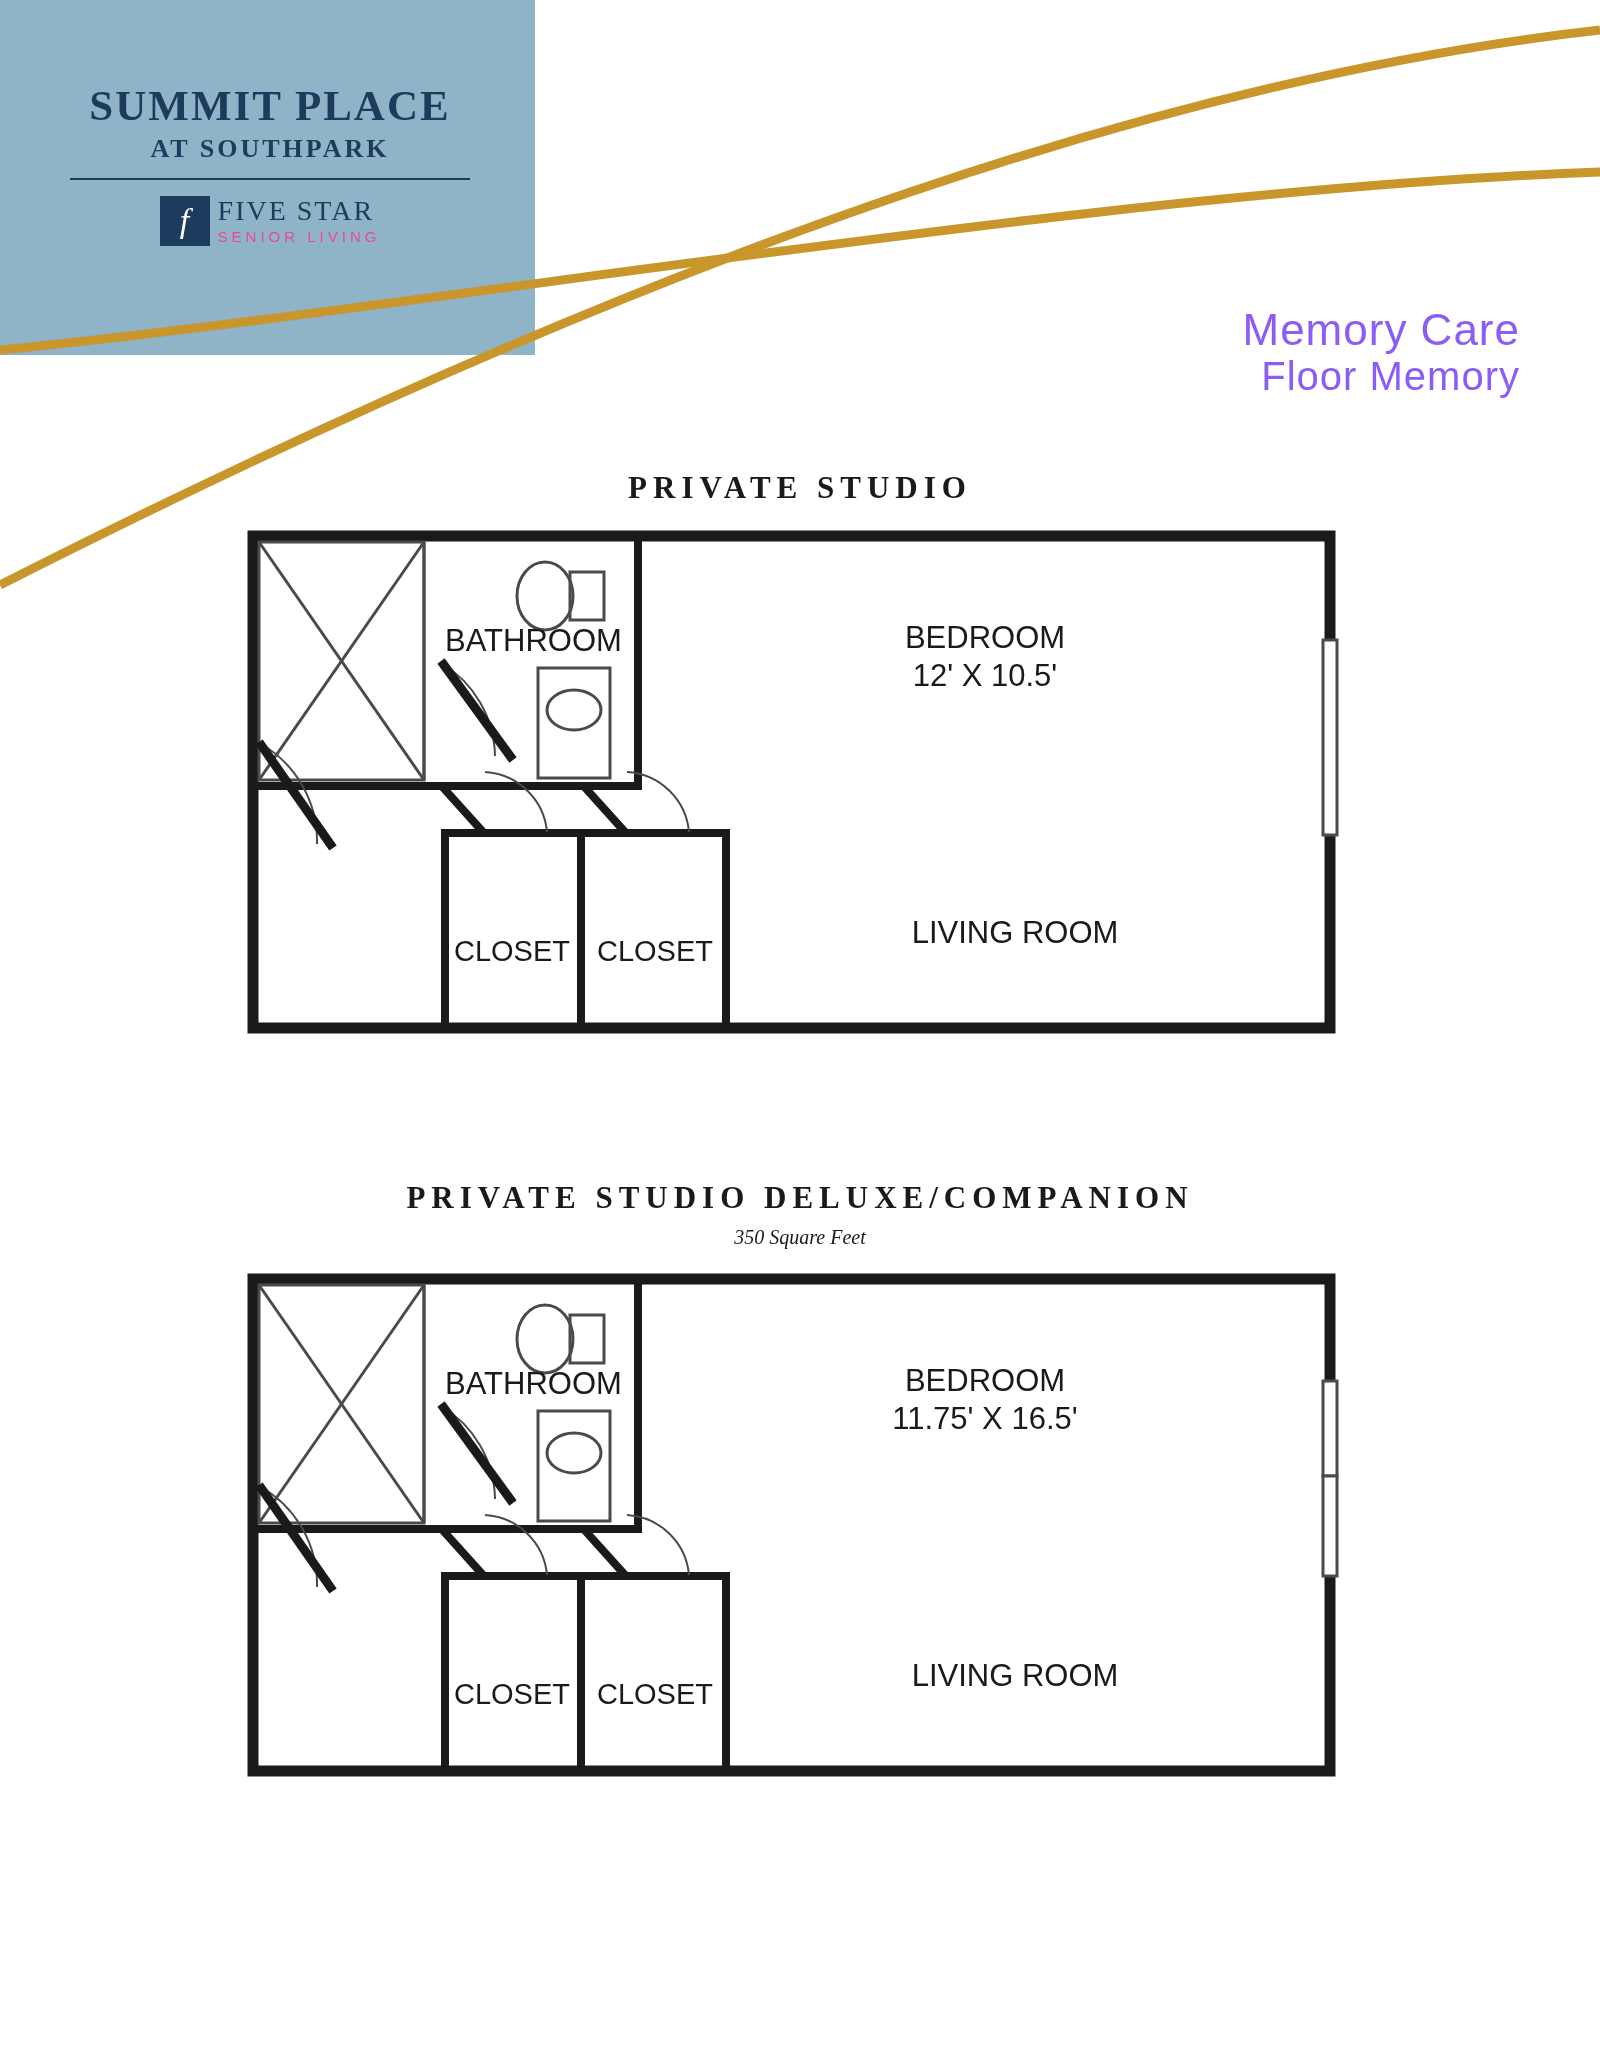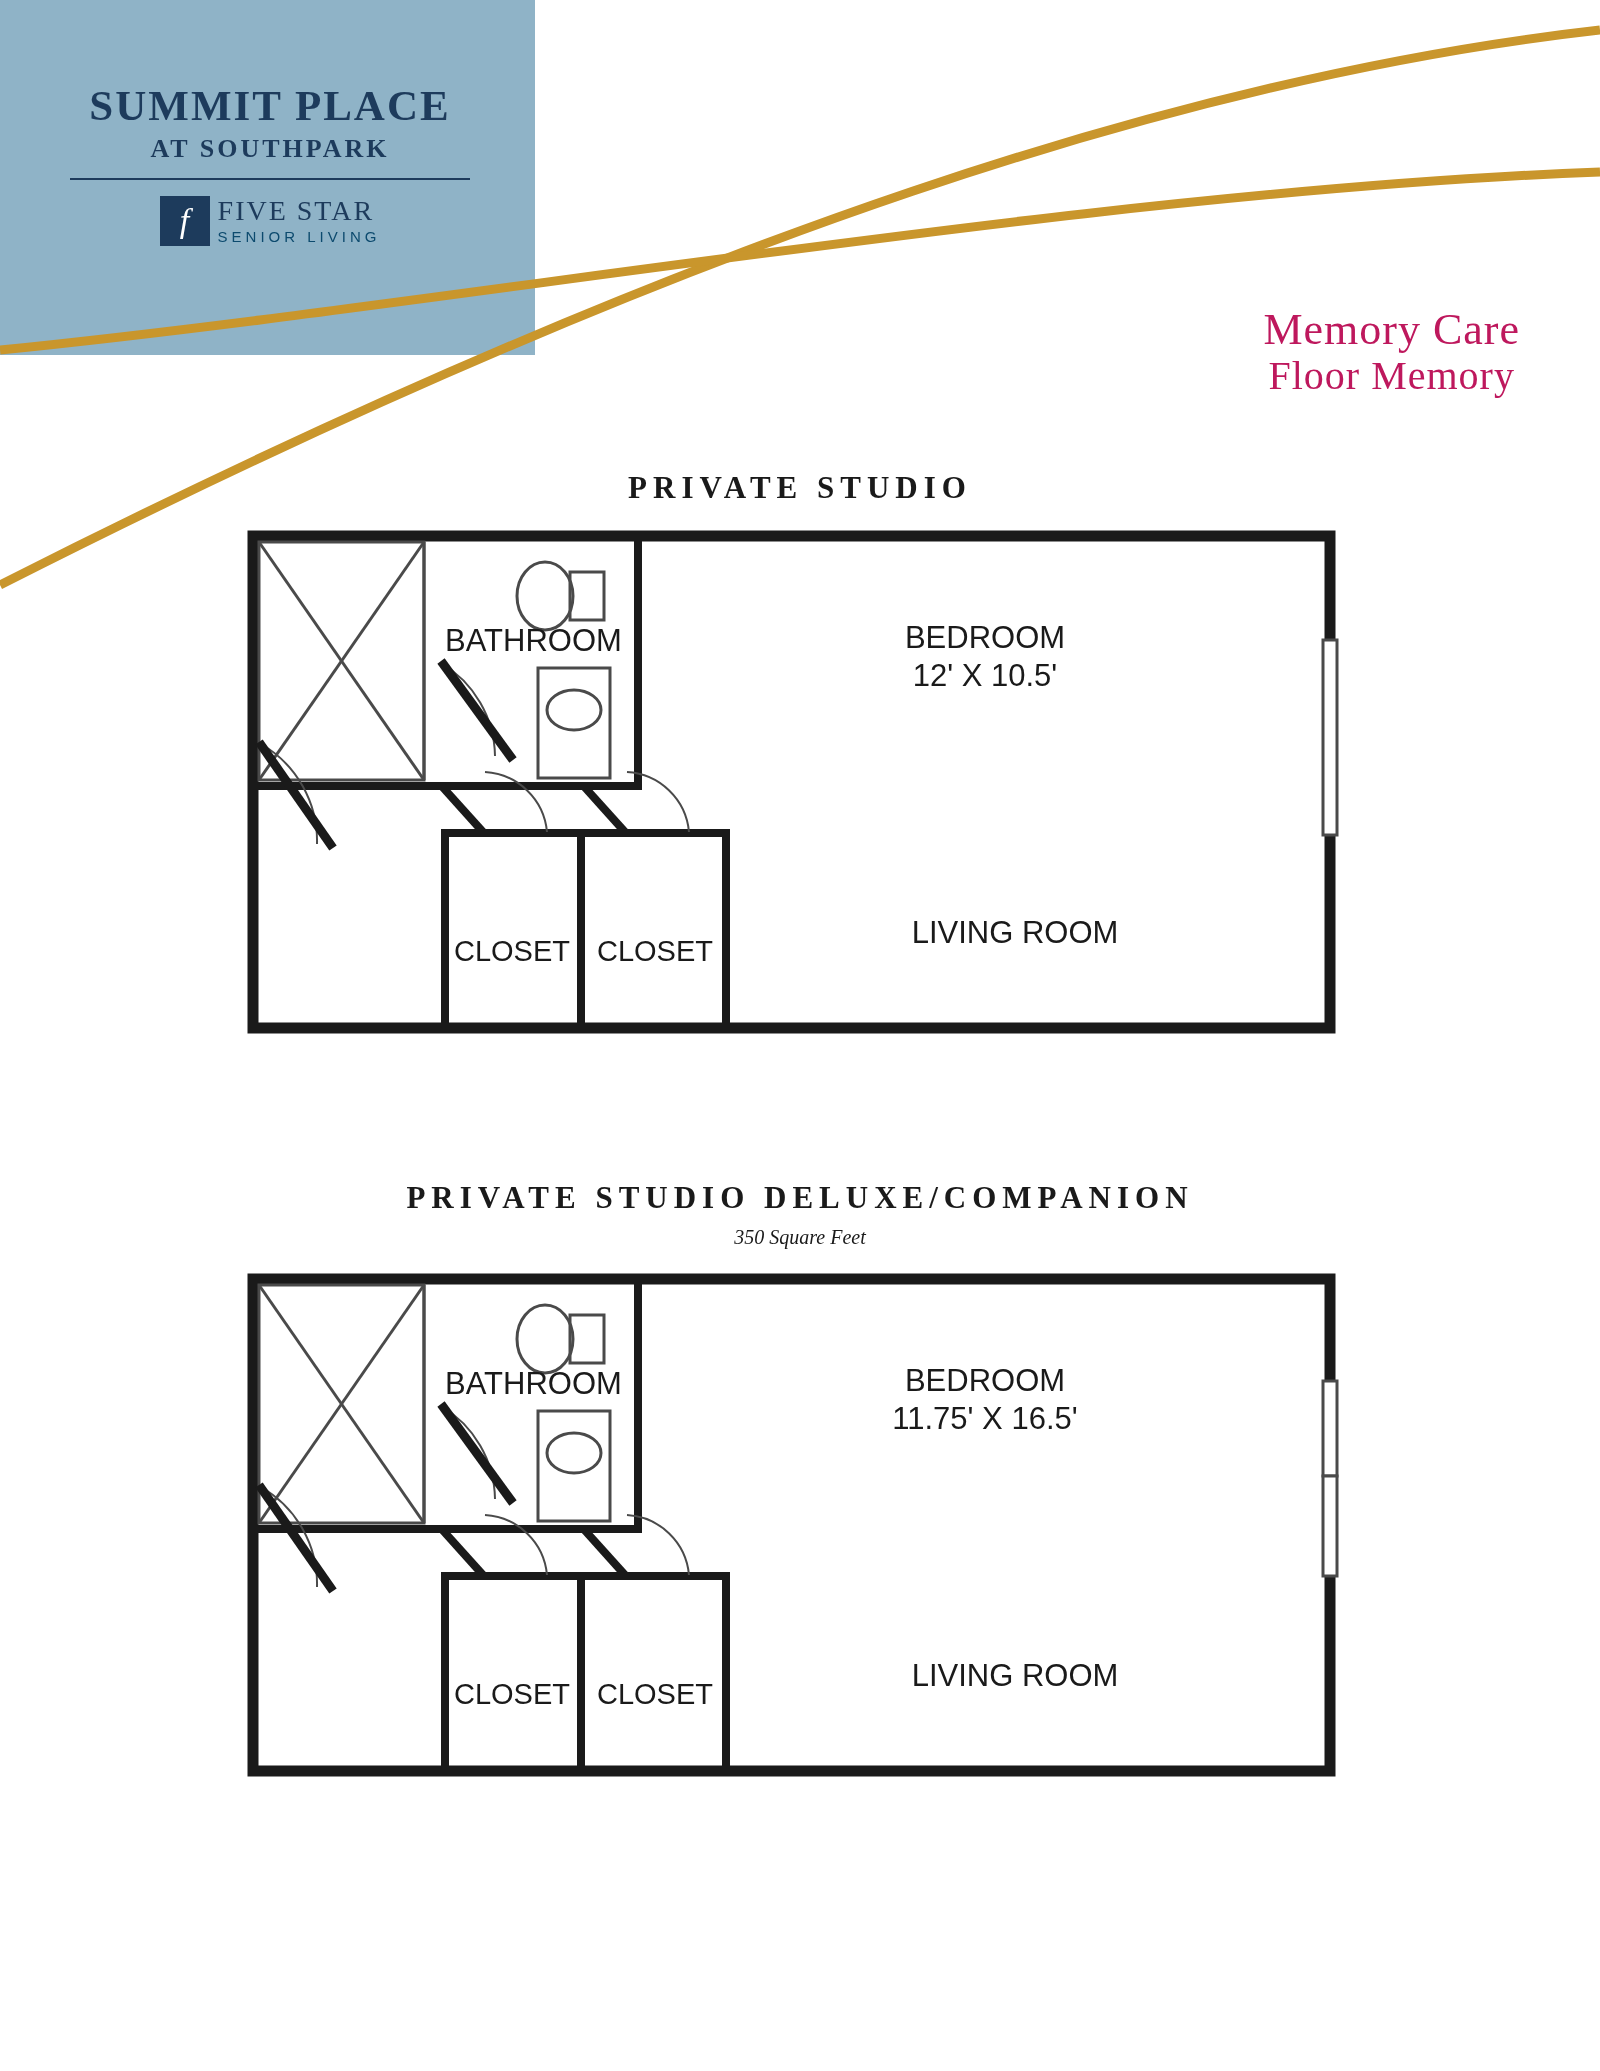--- a/index.html
+++ b/index.html
@@ -80,42 +80,42 @@
     font-family: "Liberation Serif", serif;
     font-size: 28px;
     letter-spacing: 2px;
     color: #1d3b5c;
     line-height: 1;
   }
   .fivestar-tag {
     font-family: "Liberation Sans", sans-serif;
     font-size: 15px;
     letter-spacing: 4px;
-    color: #0c4a6e;
+    color: #ec4899;
     margin-top: 3px;
   }
 
   
   .swoosh {
     position: absolute;
     left: 0;
     top: 0;
     width: 1600px;
     height: 620px;
     pointer-events: none;
   }
 
   
   .page-title {
     position: absolute;
     right: 80px;
     top: 305px;
-    text-align: center;
-    color: #be185d;
-    font-family: Liberation Serif, serif;
+    text-align: right;
+    color: #8b5cf6;
+    font-family: Liberation Sans, sans-serif;
     line-height: 1.12;
   }
   .page-title .l1 {
     font-size: 44px;
     letter-spacing: 1px;
   }
   .page-title .l2 {
     font-size: 40px;
     letter-spacing: 1px;
   }

